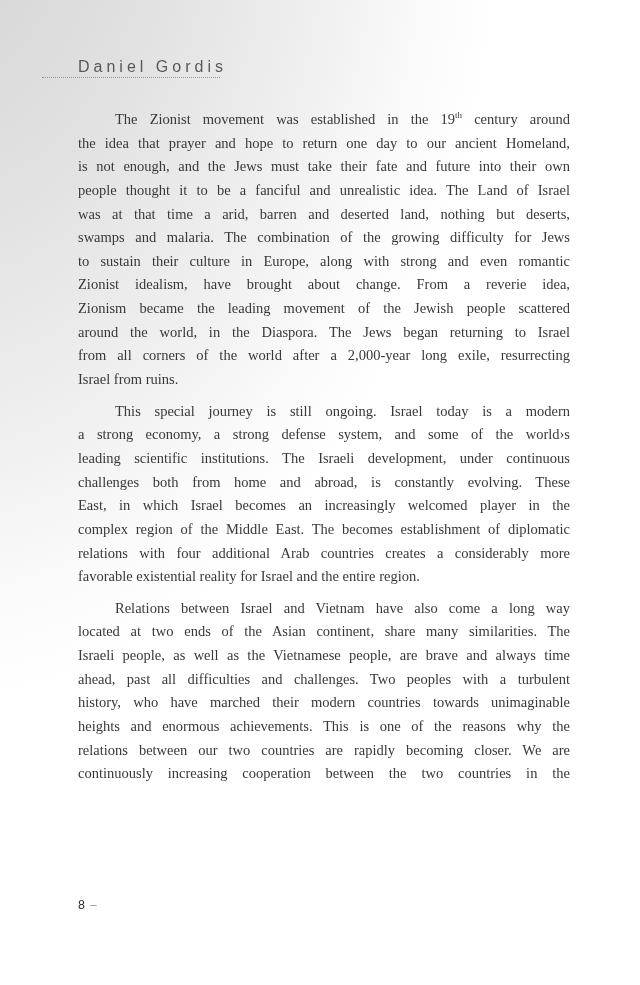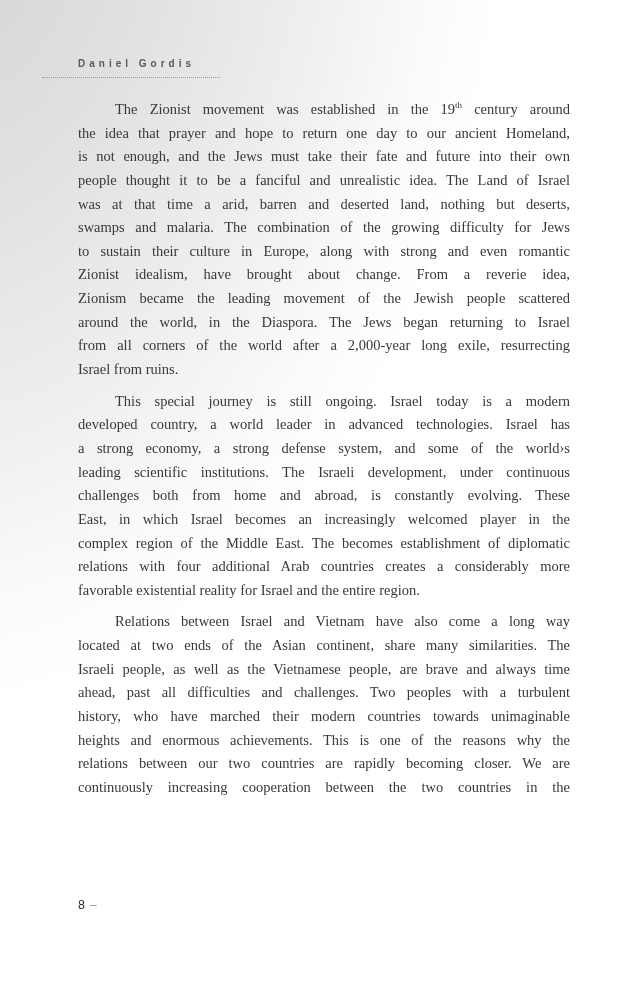--- a/index.html
+++ b/index.html
@@ -15,38 +15,38 @@
       rgba(40,44,42,0.07) 60%,
       rgba(40,44,42,0.02) 75%,
       rgba(40,44,42,0) 85%);
     font-family: "Liberation Serif", serif;
   }
   .author-header {
     position: absolute;
     left: 78px;
     top: 58px;
     font-family: "Liberation Sans", sans-serif;
-    font-size: 10px;
-    font-weight: 700;
+    font-size: 16px;
+    font-weight: 400;
     letter-spacing: 4px;
     color: #585858;
     white-space: nowrap;
   }
   .header-rule {
     position: absolute;
     left: 42px;
     top: 69px;
     width: 178px;
     height: 8px;
     border-bottom: 1px dotted #949494;
   }
   .text-block {
     position: absolute;
     left: 78px;
-    top: 98px;
+    top: 108px;
     width: 492px;
     color: #383838;
     font-size: 14.5px;
   }
   .para { margin: 0; }
   .para.gap { margin-top: 8px; }
   .line {
     height: 23.65px;
     line-height: 23.65px;
     text-align: justify;
@@ -95,21 +95,20 @@
       <div class="line">to sustain their culture in Europe, along with strong and even romantic</div>
       <div class="line">Zionist idealism, have brought about change. From a reverie idea,</div>
       <div class="line">Zionism became the leading movement of the Jewish people scattered</div>
       <div class="line">around the world, in the Diaspora. The Jews began returning to Israel</div>
       <div class="line">from all corners of the world after a 2,000-year long exile, resurrecting</div>
       <div class="line endline">Israel from ruins.</div>
     </div>
 
     <div class="para gap">
       <div class="line indent">This special journey is still ongoing. Israel today is a modern</div>
-      <div class="line">developed country, a world leader in advanced technologies. Israel has</div>
       <div class="line">a strong economy, a strong defense system, and some of the world›s</div>
       <div class="line">leading scientific institutions. The Israeli development, under continuous</div>
       <div class="line">challenges both from home and abroad, is constantly evolving. These</div>
       <div class="line">East, in which Israel becomes an increasingly welcomed player in the</div>
       <div class="line">complex region of the Middle East. The becomes establishment of diplomatic</div>
       <div class="line">relations with four additional Arab countries creates a considerably more</div>
       <div class="line endline">favorable existential reality for Israel and the entire region.</div>
     </div>
 
     <div class="para gap">

